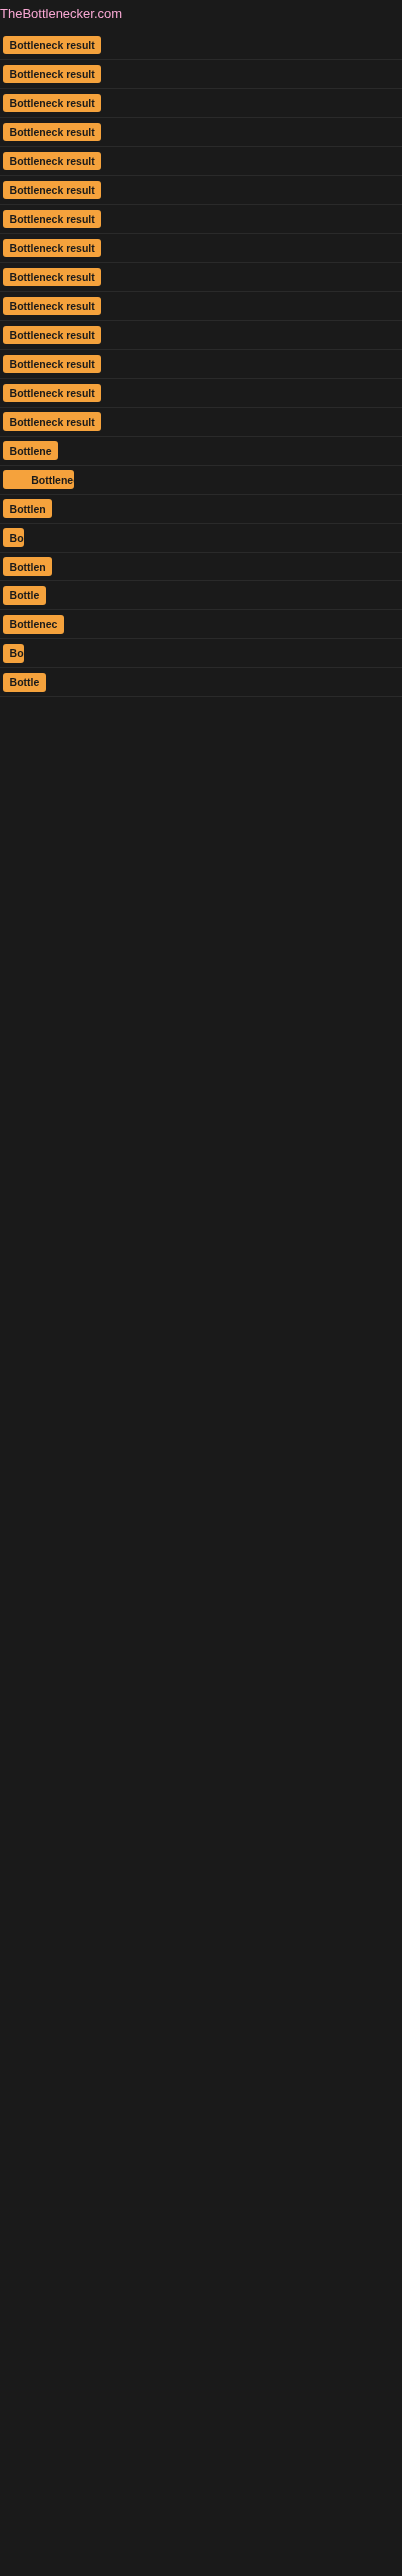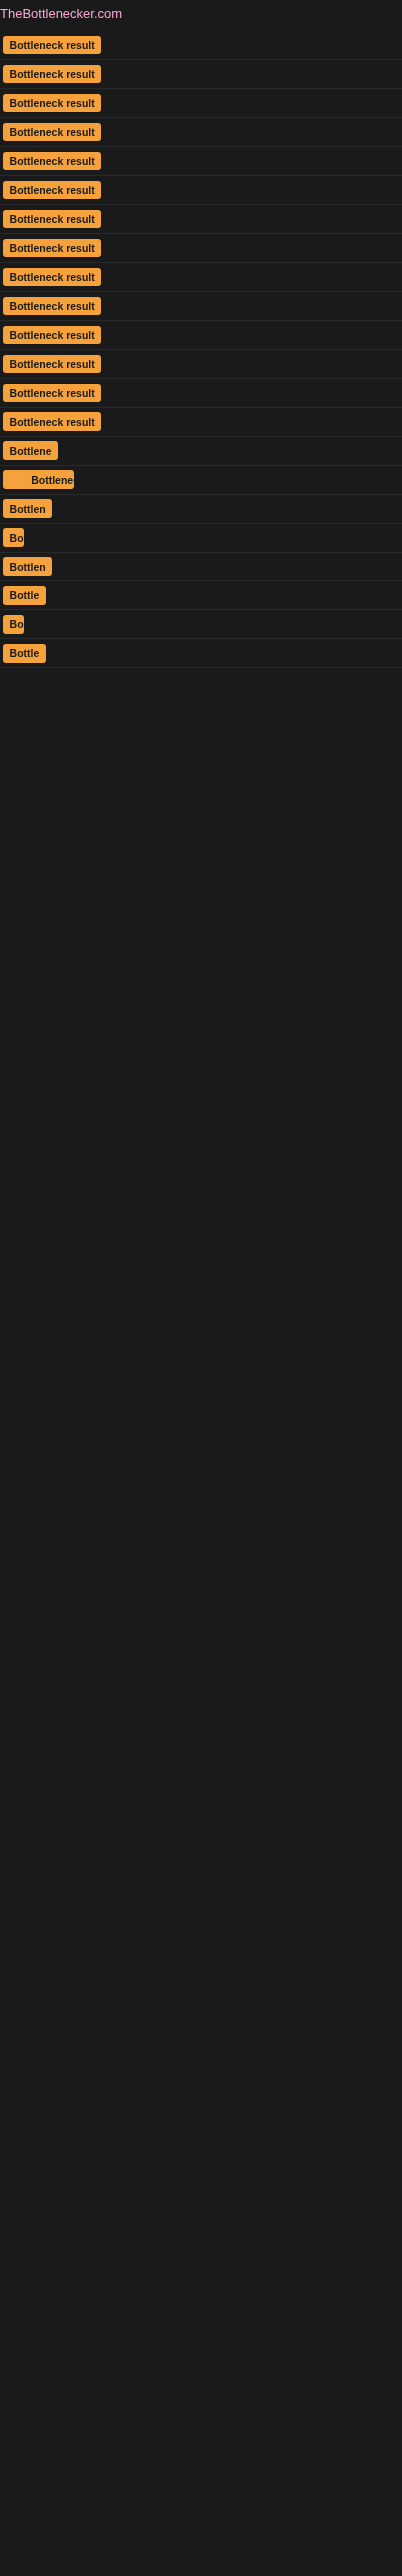--- a/index.html
+++ b/index.html
@@ -104,20 +104,23 @@
       <div class="result-row">
         <span class="bottleneck-label" style="max-width: 21px;">Bo</span>
       </div>
       <div class="result-row">
         <span class="bottleneck-label" style="max-width: 52px;">Bottlen</span>
       </div>
       <div class="result-row">
         <span class="bottleneck-label" style="max-width: 43px;">Bottle</span>
       </div>
       <div class="result-row">
+        <span class="bottleneck-label" style="max-width: 61px;">Bottlenec</span>
+      </div>
+      <div class="result-row">
         <span class="bottleneck-label" style="max-width: 21px;">Bo</span>
       </div>
       <div class="result-row">
         <span class="bottleneck-label" style="max-width: 43px;">Bottle</span>
       </div>
     </div>
 </div>
 
 
 </body></html>

